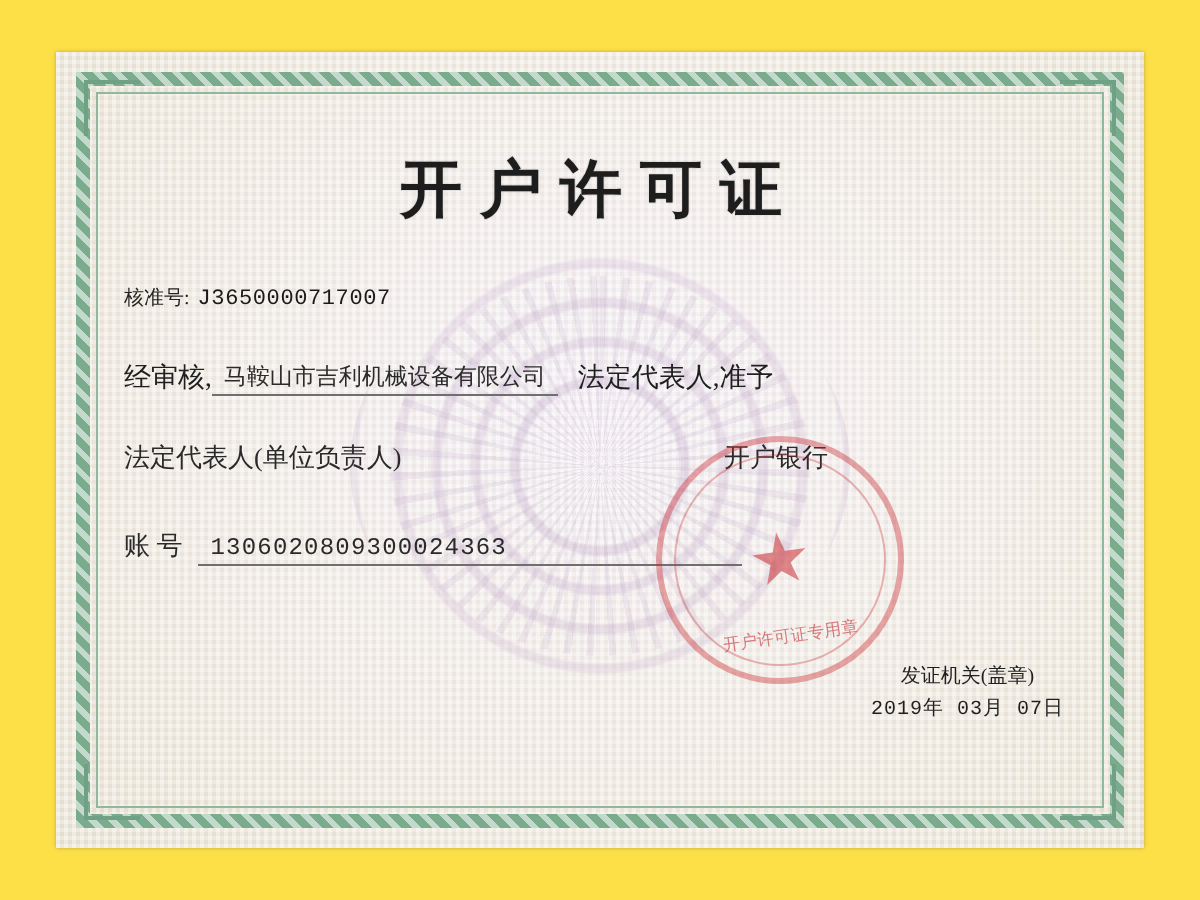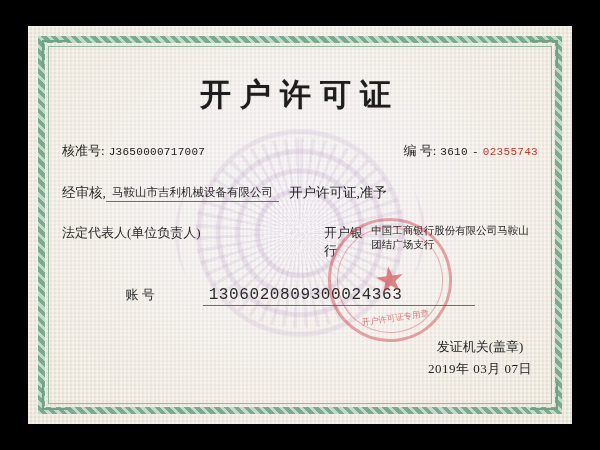--- a/index.html
+++ b/index.html
@@ -10,21 +10,21 @@
     width: 600px;
     height: 450px;
     background: #ffffff;
     font-family: "Liberation Sans", sans-serif;
     overflow: hidden;
   }
   .page {
     position: relative;
     width: 600px;
     height: 450px;
-    background: #000000;
+    background: #fde047;
   }
   
   .cert {
     position: absolute;
     left: 28px;
     top: 26px;
     width: 544px;
     height: 398px;
     background:
       radial-gradient(ellipse at 50% 45%, #f3eef4 0%, #f2ece9 38%, #efe9df 62%, #e9e3d4 100%);
@@ -135,21 +135,21 @@
     align-items: baseline;
     margin-top: 26px;
     font-size: 11px;
     font-family: "Liberation Serif", serif;
   }
   .meta-left, .meta-right {
     display: flex;
     align-items: baseline;
     gap: 4px;
   }
-  .meta-label { font-size: 13px; color: #222; }
+  .meta-label { font-size: 10px; color: #222; }
   .meta-value {
     font-family: "Liberation Mono", monospace;
     font-size: 11px;
     color: #1b1b1b;
     letter-spacing: 0.3px;
   }
   .meta-value.red { color: #c0392b; }
   .serial-dash { color: #1b1b1b; }
 
   .body-line {
@@ -199,40 +199,38 @@
     color: #1f1f1f;
     max-width: 185px;
   }
   .acct-row {
     display: flex;
     align-items: baseline;
     margin-top: 26px;
     font-family: "Liberation Serif", serif;
     font-size: 13px;
     gap: 8px;
-    justify-content: center;
   }
   .acct-num {
     font-family: "Liberation Mono", monospace;
-    font-size: 16px;
+    font-size: 12px;
     letter-spacing: 0.6px;
-    margin-left: 40px;
   }
   .issuer {
     position: absolute;
     right: 6px;
-    bottom: 14px;
+    bottom: 30px;
     text-align: center;
     font-family: "Liberation Serif", serif;
-    font-size: 13px;
+    font-size: 10px;
     color: #1f1f1f;
     line-height: 1.7;
     margin-left: 48px;
   }
-  .issuer .date { letter-spacing: 0.5px; }
+  .issuer .date { letter-spacing: 0.5px; font-family: Liberation Mono, monospace; }
 
   
   .seal {
     position: absolute;
     right: 86px;
     bottom: 52px;
     width: 118px;
     height: 118px;
     border-radius: 50%;
     border: 3px solid rgba(200,40,45,0.55);
@@ -284,42 +282,35 @@
 
     <div class="content">
 
       <div class="title">开户许可证</div>
 
       <div class="meta-row">
         <div class="meta-left">
           <span class="meta-label">核准号:</span>
           <span class="meta-value">J3650000717007</span>
         </div>
-        <div class="meta-right">
-          <span class="meta-label">编 号:</span>
-          <span class="meta-value">3610</span>
-          <span class="meta-value serial-dash">-</span>
-          <span class="meta-value red">02355743</span>
-        </div>
       </div>
 
       <div class="body-line l1">
         <span>经审核,</span>
         <span class="underline ul-long handw">马鞍山市吉利机械设备有限公司</span>
-        <span style="margin-left:10px;">开户许可证,准予</span>
+        <span style="margin-left:10px;">法定代表人,准予</span>
       </div>
 
 
       <div class="kv-row">
         <div class="kv-left">
           <span>法定代表人(单位负责人)</span>
         </div>
         <div class="kv-right">
           <span>开户银行</span>
-          <span class="bank-name">中国工商银行股份有限公司马鞍山团结广场支行</span>
         </div>
       </div>
 
       <div class="acct-row">
         <span>账 号</span>
         <span class="underline ul-acct acct-num">1306020809300024363</span>
       </div>
 
       <div class="seal">
         <div class="ring2"></div>

